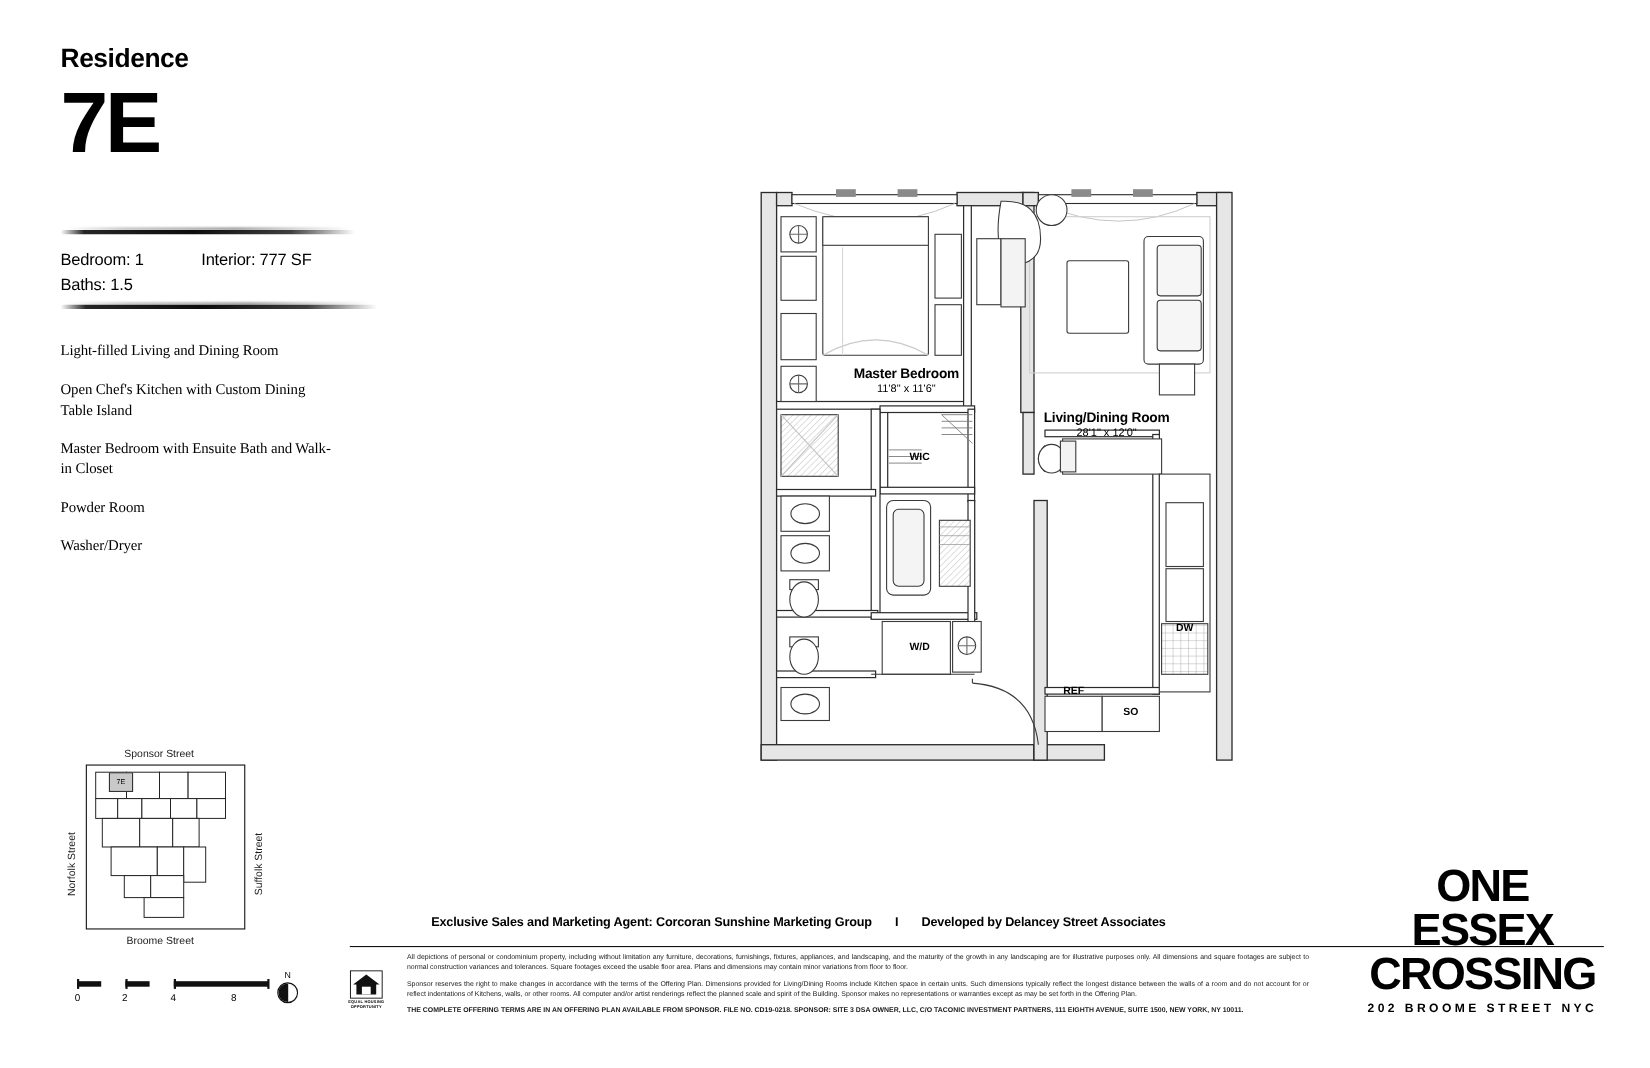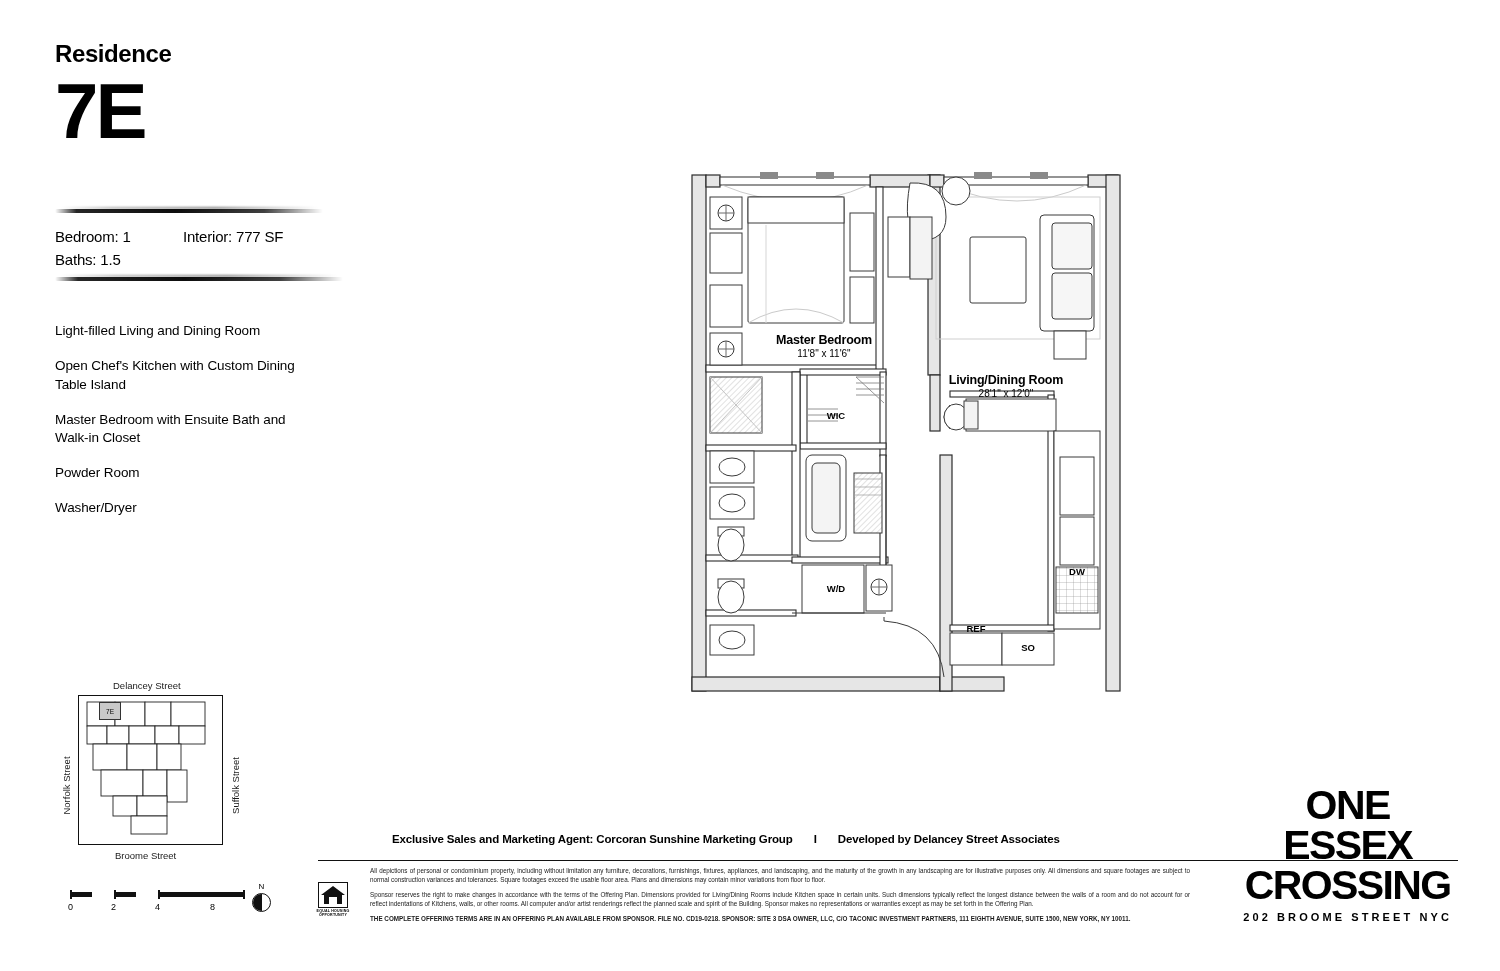--- a/index.html
+++ b/index.html
@@ -30,21 +30,21 @@
     content:"";
     position:absolute; left:6px; top:1px; width:96%; height:2px;
     background: linear-gradient(90deg, rgba(0,0,0,0) 0%, rgba(0,0,0,0.3) 20%, rgba(0,0,0,0.5) 60%, rgba(0,0,0,0) 100%);
     filter: blur(0.8px);
   }
   .brush.b2 { width: 288px; }
 
   .specs { margin: 12px 0 0 0; }
   .spec-row { display: flex; font-size: 15px; margin-bottom: 6px; letter-spacing: -0.2px; }
   .spec-a { width: 128px; }
-  .features { margin-top: 38px; }
+  .features { margin-top: 26px; font-family: Liberation Serif, serif; }
   .feature { font-size: 13.5px; line-height: 1.35; margin-bottom: 17px; max-width: 250px; letter-spacing: -0.1px; }
 
   
   .keyplan { position: absolute; left: 45px; top: 680px; width: 260px; height: 190px; }
   .kp-street { position: absolute; font-size: 9.5px; color: #1a1a1a; }
   .kp-top { left: 68px; top: 0px; }
   .kp-bottom { left: 70px; top: 170px; }
   .kp-left { left: -8px; top: 100px; transform: rotate(-90deg); transform-origin: center; }
   .kp-right { left: 162px; top: 100px; transform: rotate(-90deg); transform-origin: center; }
   .kp-box { position: absolute; left: 33px; top: 15px; width: 145px; height: 150px; border: 1px solid #111; }
@@ -115,21 +115,21 @@
   <div class="features">
     <div class="feature">Light-filled Living and Dining Room</div>
     <div class="feature">Open Chef's Kitchen with Custom Dining Table Island</div>
     <div class="feature">Master Bedroom with Ensuite Bath and Walk-in Closet</div>
     <div class="feature">Powder Room</div>
     <div class="feature">Washer/Dryer</div>
   </div>
 </div>
 
 <div class="keyplan">
-  <div class="kp-street kp-top">Delancey Street</div>
+  <div class="kp-street kp-top">Sponsor Street</div>
   <div class="kp-street kp-bottom">Broome Street</div>
   <div class="kp-street kp-left">Norfolk Street</div>
   <div class="kp-street kp-right">Suffolk Street</div>
 
   <div class="kp-box">
     <svg width="143" height="148" viewBox="0 0 143 148">
       <g fill="#ffffff" stroke="#222" stroke-width="0.9">
         <rect x="8" y="6" width="28" height="24"></rect>
         <rect x="36" y="6" width="30" height="24"></rect>
         <rect x="66" y="6" width="26" height="24"></rect>

